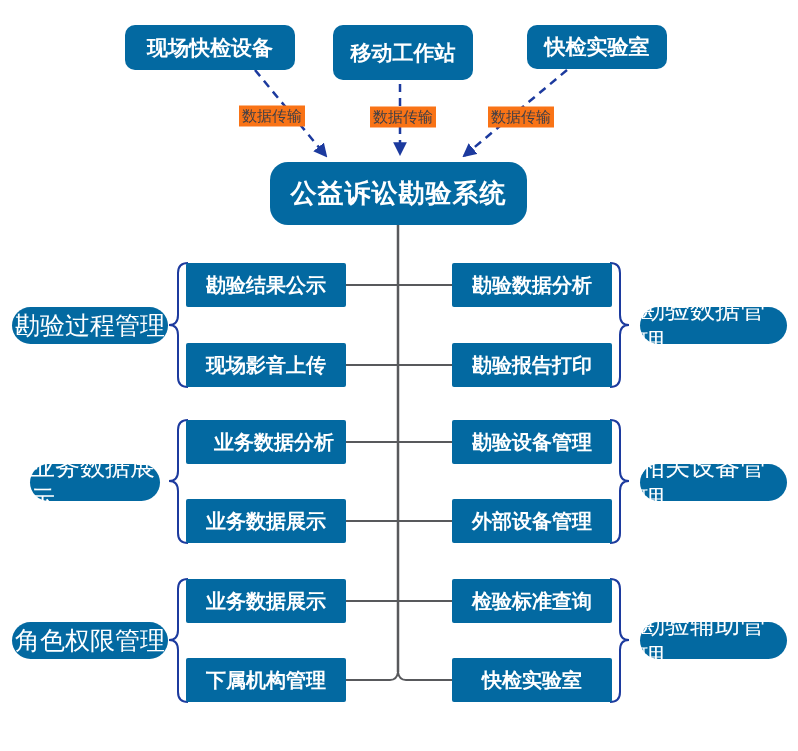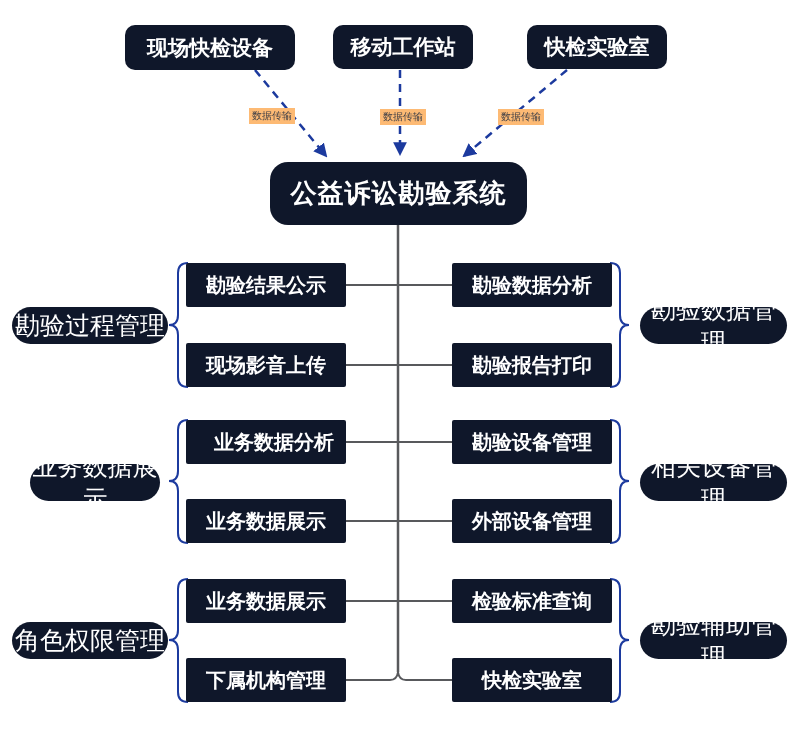--- a/index.html
+++ b/index.html
@@ -1,25 +1,25 @@
 <!DOCTYPE html>
 <html><head>
 <meta charset="utf-8">
 <style>
   html,body{margin:0;padding:0;background:#ffffff;}
   body{font-family:"Liberation Sans","DejaVu Sans",sans-serif;}
   .canvas{position:relative;width:798px;height:751px;background:#ffffff;overflow:hidden;}
   .wires{position:absolute;left:0;top:0;width:798px;height:751px;z-index:1;}
   .node{position:absolute;display:flex;align-items:center;justify-content:center;
-        background:#0f172a;color:#ffffff;box-sizing:border-box;z-index:2;text-align:center;}
+        background:#0369a1;color:#ffffff;box-sizing:border-box;z-index:2;text-align:left;}
   .src{border-radius:10px;font-weight:bold;font-size:21px;}
   .central{border-radius:18px;font-weight:bold;font-size:26px;letter-spacing:1px;}
   .module{border-radius:2px;font-weight:bold;font-size:20px;width:160px;height:44px;}
   .pill{border-radius:19px;font-weight:normal;font-size:25px;}
-  .xfer{position:absolute;z-index:3;background:#fdba74;color:#3f3f46;font-size:10px;
+  .xfer{position:absolute;z-index:3;background:#f97316;color:#3f3f46;font-size:15px;
         padding:1px 3px;transform:translate(-50%,-50%);white-space:nowrap;}
 </style>
 </head>
 <body>
 
 <div class="canvas">
 
   <svg class="wires" viewBox="0 0 798 751">
     <defs>
       <marker id="ah" viewBox="0 0 10 10" refX="8.5" refY="5" markerWidth="5.5" markerHeight="5.5" orient="auto">
@@ -54,21 +54,21 @@
       <path d="M188,263 Q178,263 178,273 L178,315 Q178,325 169,325 Q178,325 178,335 L178,377 Q178,387 188,387"></path>
       <path d="M610,263 Q620,263 620,273 L620,315 Q620,325 629,325 Q620,325 620,335 L620,377 Q620,387 610,387"></path>
       <path d="M188,420 Q178,420 178,430 L178,471 Q178,481 169,481 Q178,481 178,491 L178,533 Q178,543 188,543"></path>
       <path d="M610,420 Q620,420 620,430 L620,471 Q620,481 629,481 Q620,481 620,491 L620,533 Q620,543 610,543"></path>
       <path d="M188,579 Q178,579 178,589 L178,630 Q178,640 169,640 Q178,640 178,650 L178,692 Q178,702 188,702"></path>
       <path d="M610,579 Q620,579 620,589 L620,630 Q620,640 629,640 Q620,640 620,650 L620,692 Q620,702 610,702"></path>
     </g>
   </svg>
 
   <div class="node src" style="left:125px;top:25px;width:170px;height:45px;">现场快检设备</div>
-  <div class="node src" style="left:333px;top:25px;width:140px;height:44px;">移动工作站</div>
+  <div class="node src" style="left:333px;top:25px;width:140px;height:55px;">移动工作站</div>
   <div class="node src" style="left:527px;top:25px;width:140px;height:44px;">快检实验室</div>
 
   <div class="xfer" style="left:272px;top:116px;">数据传输</div>
   <div class="xfer" style="left:403px;top:117px;">数据传输</div>
   <div class="xfer" style="left:521px;top:117px;">数据传输</div>
 
   <div class="node central" style="left:270px;top:162px;width:257px;height:63px;">公益诉讼勘验系统</div>
 
   <div class="node module" style="left:186px;top:263px;">勘验结果公示</div>
   <div class="node module" style="left:186px;top:343px;">现场影音上传</div>

